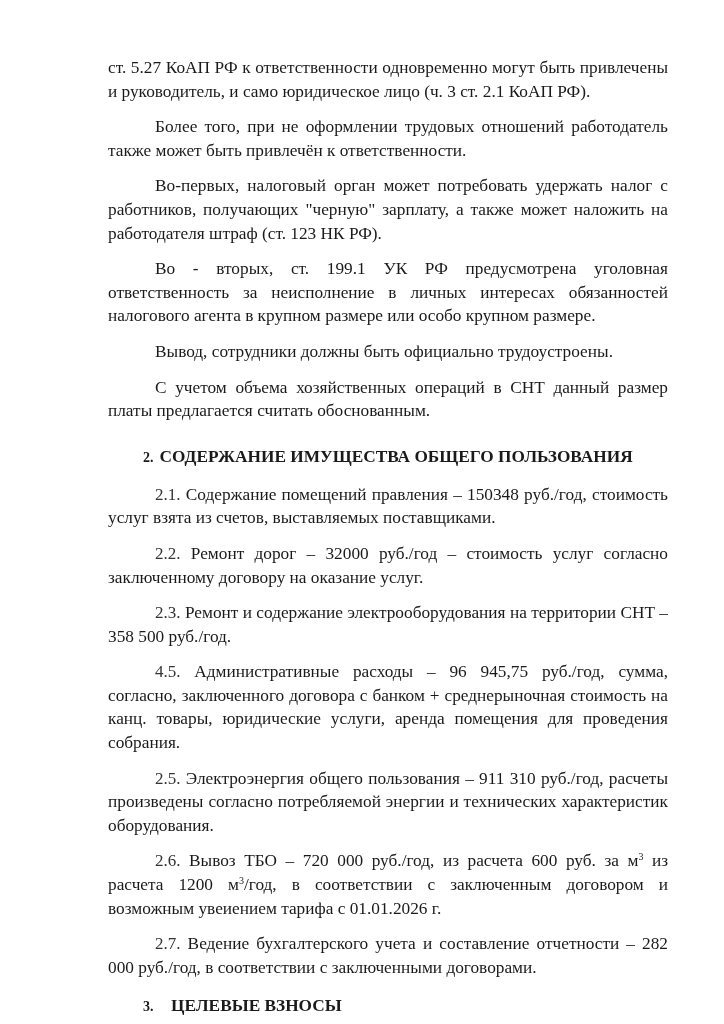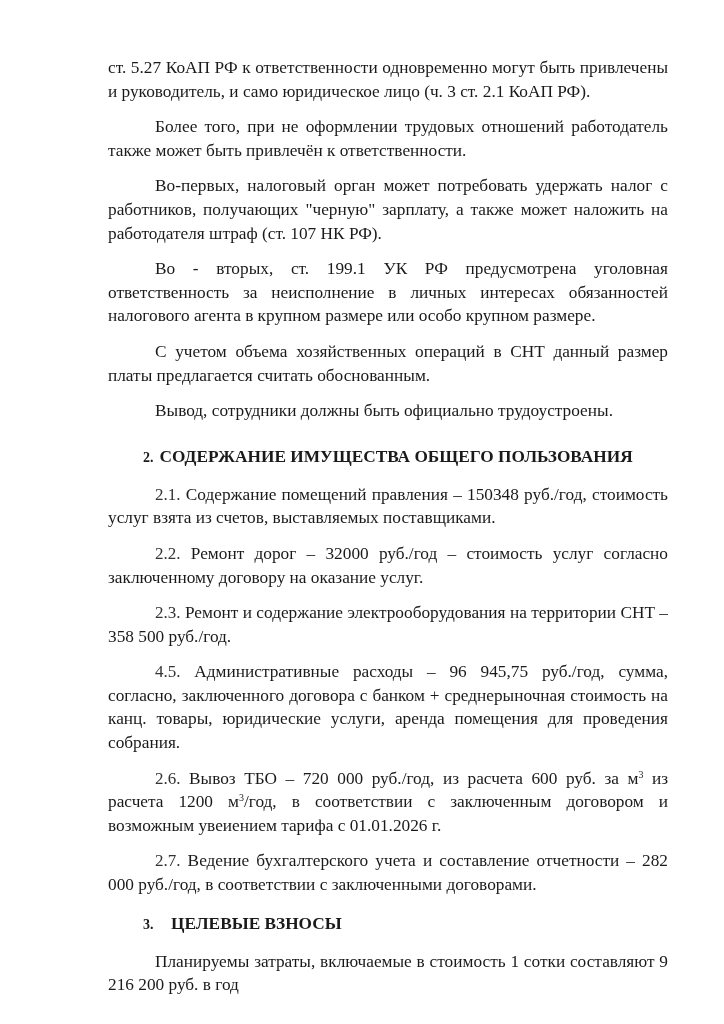--- a/index.html
+++ b/index.html
@@ -21,33 +21,34 @@
   .h-num { font-size: 14px; margin-right: 6px; }
   .h3-num { font-size: 14px; display: inline-block; width: 28px; }
   sup { font-size: 10px; line-height: 0; vertical-align: 6px; }
 </style>
 </head>
 <body>
 
 <div class="page">
   <p>ст. 5.27 КоАП РФ к ответственности одновременно могут быть привлечены и руководитель, и само юридическое лицо (ч. 3 ст. 2.1 КоАП РФ).</p>
   <p class="indent">Более того, при не оформлении трудовых отношений работодатель также может быть привлечён к ответственности.</p>
-  <p class="indent">Во-первых, налоговый орган может потребовать удержать налог с работников, получающих "черную" зарплату, а также может наложить на работодателя штраф (ст. 107 НК РФ).</p>
+  <p class="indent">Во-первых, налоговый орган может потребовать удержать налог с работников, получающих "черную" зарплату, а также может наложить на работодателя штраф (ст. 123 НК РФ).</p>
   <p class="indent">Во - вторых, ст. 199.1 УК РФ предусмотрена уголовная ответственность за неисполнение в личных интересах обязанностей налогового агента в крупном размере или особо крупном размере.</p>
+  <p class="indent">Вывод, сотрудники должны быть официально трудоустроены.</p>
   <p class="indent">С учетом объема хозяйственных операций в СНТ данный размер платы предлагается считать обоснованным.</p>
-  <p class="indent">Вывод, сотрудники должны быть официально трудоустроены.</p>
 
   <h2 class="s2">
     <span class="h-num">2.</span><span>СОДЕРЖАНИЕ ИМУЩЕСТВА ОБЩЕГО ПОЛЬЗОВАНИЯ</span>
   </h2>
 
   <p class="indent"><span class="num">2.1.</span> <span>Содержание помещений правления – 150348 руб./год, стоимость услуг взята из счетов, выставляемых поставщиками.</span></p>
   <p class="indent"><span class="num">2.2.</span> <span>Ремонт дорог – 32000 руб./год – стоимость услуг согласно заключенному договору на оказание услуг.</span></p>
   <p class="indent"><span class="num">2.3.</span> <span>Ремонт и содержание электрооборудования на территории СНТ – 358 500 руб./год.</span></p>
   <p class="indent"><span class="num">4.5.</span> <span>Административные расходы – 96 945,75 руб./год, сумма, согласно, заключенного договора с банком + среднерыночная стоимость на канц. товары, юридические услуги, аренда помещения для проведения собрания.</span></p>
+  <p class="indent"><span class="num">2.5.</span> <span>Электроэнергия общего пользования – 911 310 руб./год, расчеты произведены согласно потребляемой энергии и технических характеристик оборудования.</span></p>
   <p class="indent"><span class="num">2.6.</span> <span>Вывоз ТБО – 720 000 руб./год, из расчета 600 руб. за м</span><sup>3</sup><span> из расчета 1200 м</span><sup>3</sup><span>/год, в соответствии с заключенным договором и возможным увеиением тарифа с 01.01.2026 г.</span></p>
   <p class="indent"><span class="num">2.7.</span> <span>Ведение бухгалтерского учета и составление отчетности – 282 000 руб./год, в соответствии с заключенными договорами.</span></p>
 
   <h2 class="s3">
     <span class="h3-num">3.</span><span>ЦЕЛЕВЫЕ ВЗНОСЫ</span>
   </h2>
 
   <p class="indent">Планируемы затраты, включаемые в стоимость 1 сотки составляют 9 216 200 руб. в год</p>
 </div>
 

